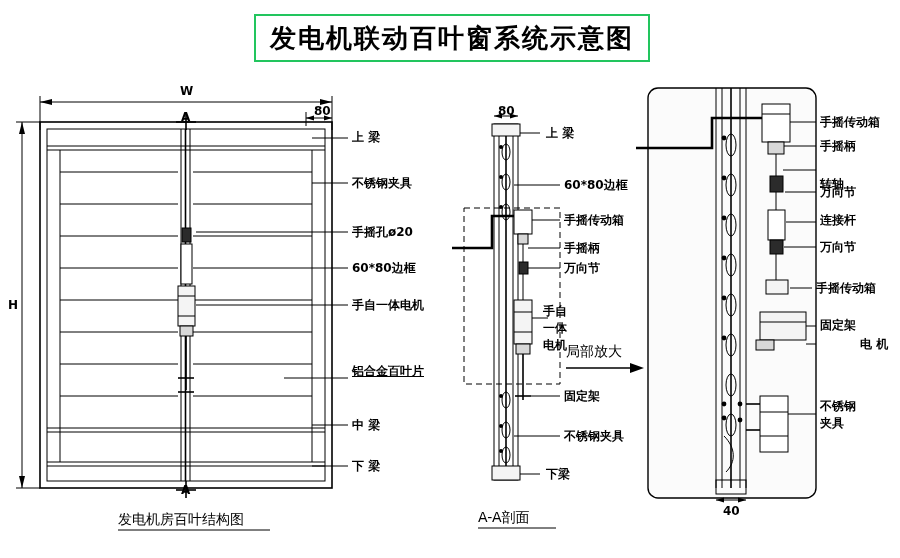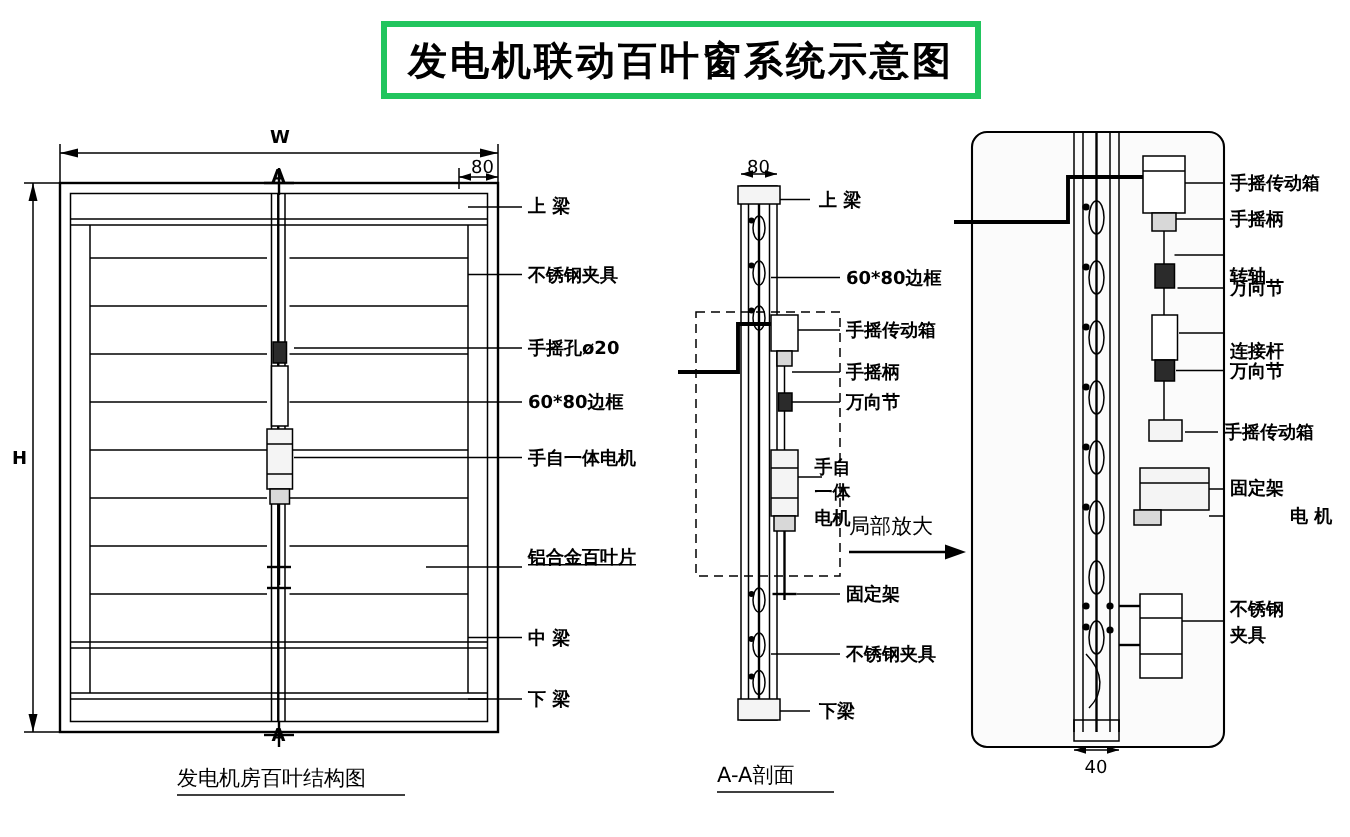--- a/index.html
+++ b/index.html
@@ -6,31 +6,32 @@
   body{
     width:900px;height:558px;background:#fff;
     font-family:"Liberation Sans","DejaVu Sans",sans-serif;
     position:relative;overflow:hidden;
     color:#000;
   }
   .canvas{position:absolute;left:0;top:0;width:900px;height:558px;}
   
   .title-box{
     position:absolute;left:254px;top:14px;width:392px;height:44px;
-    border:4px solid #22c55e;background:#fff;
+    border:2px solid #22c55e;background:#fff;
     display:flex;align-items:center;justify-content:center;
   }
   .title-text{
     font-size:26px;font-weight:bold;letter-spacing:2px;
     font-family:"DejaVu Sans","Liberation Sans",sans-serif;
   }
   
   .lbl{
     position:absolute;font-size:12px;line-height:14px;white-space:nowrap;
     font-family:"DejaVu Sans","Liberation Sans",sans-serif;
+    font-weight:bold;
   }
   .lbl.b{font-weight:bold;}
   .lbl.cap{font-size:14px;font-weight:normal;}
   
   svg{position:absolute;left:0;top:0;}
   .ln{stroke:#000;fill:none;}
   .thin{stroke-width:1;}
   .med{stroke-width:1.6;}
   .thick{stroke-width:2.6;}
   .dash{stroke-dasharray:6 4;}
@@ -289,18 +290,18 @@
 <div class="lbl b" style="left:546px;top:467px;">下梁</div>
 <div class="lbl cap" style="left:478px;top:510px;">A-A剖面</div>
 
 <div class="lbl cap" style="left:566px;top:344px;">局部放大</div>
 
 <div class="lbl" style="left:723px;top:504px;">40</div>
 <div class="lbl b" style="left:820px;top:115px;">手摇传动箱</div>
 <div class="lbl b" style="left:820px;top:139px;">手摇柄</div>
 <div class="lbl b" style="left:820px;top:177px;">转轴</div>
 <div class="lbl b" style="left:820px;top:185px;">万向节</div>
-<div class="lbl b" style="left:820px;top:227px;">连接杆</div>
+<div class="lbl b" style="left:820px;top:213px;">连接杆</div>
 <div class="lbl b" style="left:820px;top:240px;">万向节</div>
 <div class="lbl b" style="left:816px;top:281px;">手摇传动箱</div>
 <div class="lbl b" style="left:820px;top:318px;">固定架</div>
 <div class="lbl b" style="left:820px;top:337px;padding-left:40px;">电 机</div>
 <div class="lbl b" style="left:820px;top:398px;width:36px;white-space:normal;line-height:17px;">不锈钢夹具</div>
 
 </body></html>

